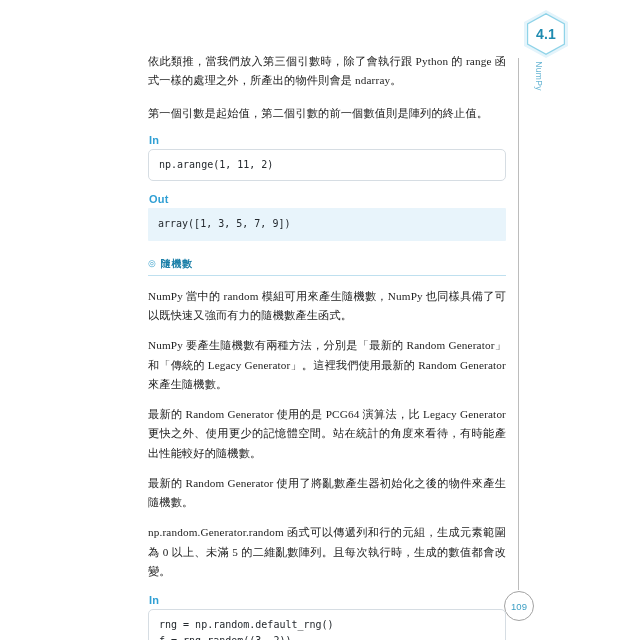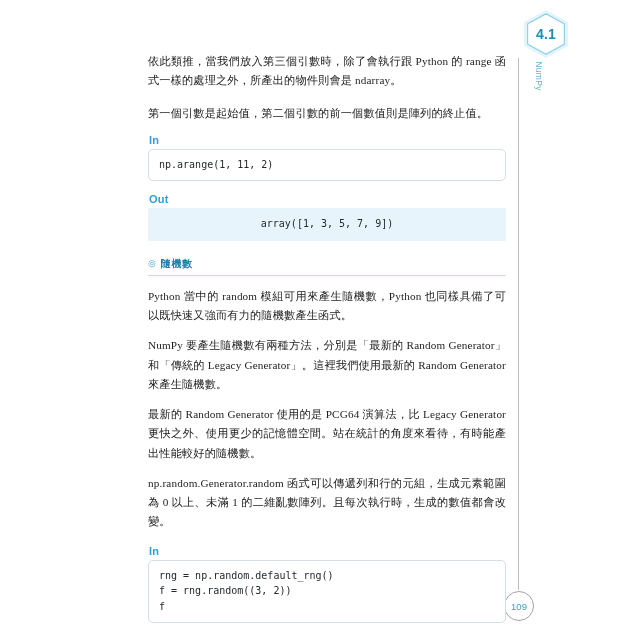--- a/index.html
+++ b/index.html
@@ -153,21 +153,20 @@
     background: #ffffff;
     padding: 7px 10px 8px 10px;
     margin: 0 0 12px 0;
     border-radius: 5px;
   }
   .code-out {
     background: #e8f4fb;
     padding: 8px 10px 9px 10px;
     margin: 0 0 12px 0;
     border-radius: 1px;
-    text-align: center;
   }
   pre.code {
     margin: 0;
     font-family: "DejaVu Sans Mono", "Liberation Mono", monospace;
     font-size: 10px;
     line-height: 1.55;
     color: #24292e;
     white-space: pre;
   }
 
@@ -227,24 +226,25 @@
   <div class="io-label">Out</div>
   <div class="code-out">
     <pre class="code">array([1, 3, 5, 7, 9])</pre>
   </div>
 
   <div class="section-head">
     <span class="section-bullet">◎</span>
     <span class="section-title">隨機數</span>
   </div>
 
-  <p class="body-text">Python 當中的 random 模組可用來產生隨機數，Python 也同樣具備了可以既快速又強而有力的隨機數產生函式。</p>
+  <p class="body-text">NumPy 當中的 random 模組可用來產生隨機數，NumPy 也同樣具備了可以既快速又強而有力的隨機數產生函式。</p>
   <p class="body-text">NumPy 要產生隨機數有兩種方法，分別是「最新的 Random Generator」和「傳統的 Legacy Generator」。這裡我們使用最新的 Random Generator 來產生隨機數。</p>
   <p class="body-text">最新的 Random Generator 使用的是 PCG64 演算法，比 Legacy Generator 更快之外、使用更少的記憶體空間。站在統計的角度來看待，有時能產出性能較好的隨機數。</p>
-  <p class="body-text tight">np.random.Generator.random 函式可以傳遞列和行的元組，生成元素範圍為 0 以上、未滿 1 的二維亂數陣列。且每次執行時，生成的數值都會改變。</p>
+  <p class="body-text">最新的 Random Generator 使用了將亂數產生器初始化之後的物件來產生隨機數。</p>
+  <p class="body-text tight">np.random.Generator.random 函式可以傳遞列和行的元組，生成元素範圍為 0 以上、未滿 5 的二維亂數陣列。且每次執行時，生成的數值都會改變。</p>
 
   <div class="io-label">In</div>
   <div class="code-in">
     <pre class="code">rng = np.random.default_rng()
 f = rng.random((3, 2))
 f</pre>
   </div>
 
 </div>
 

